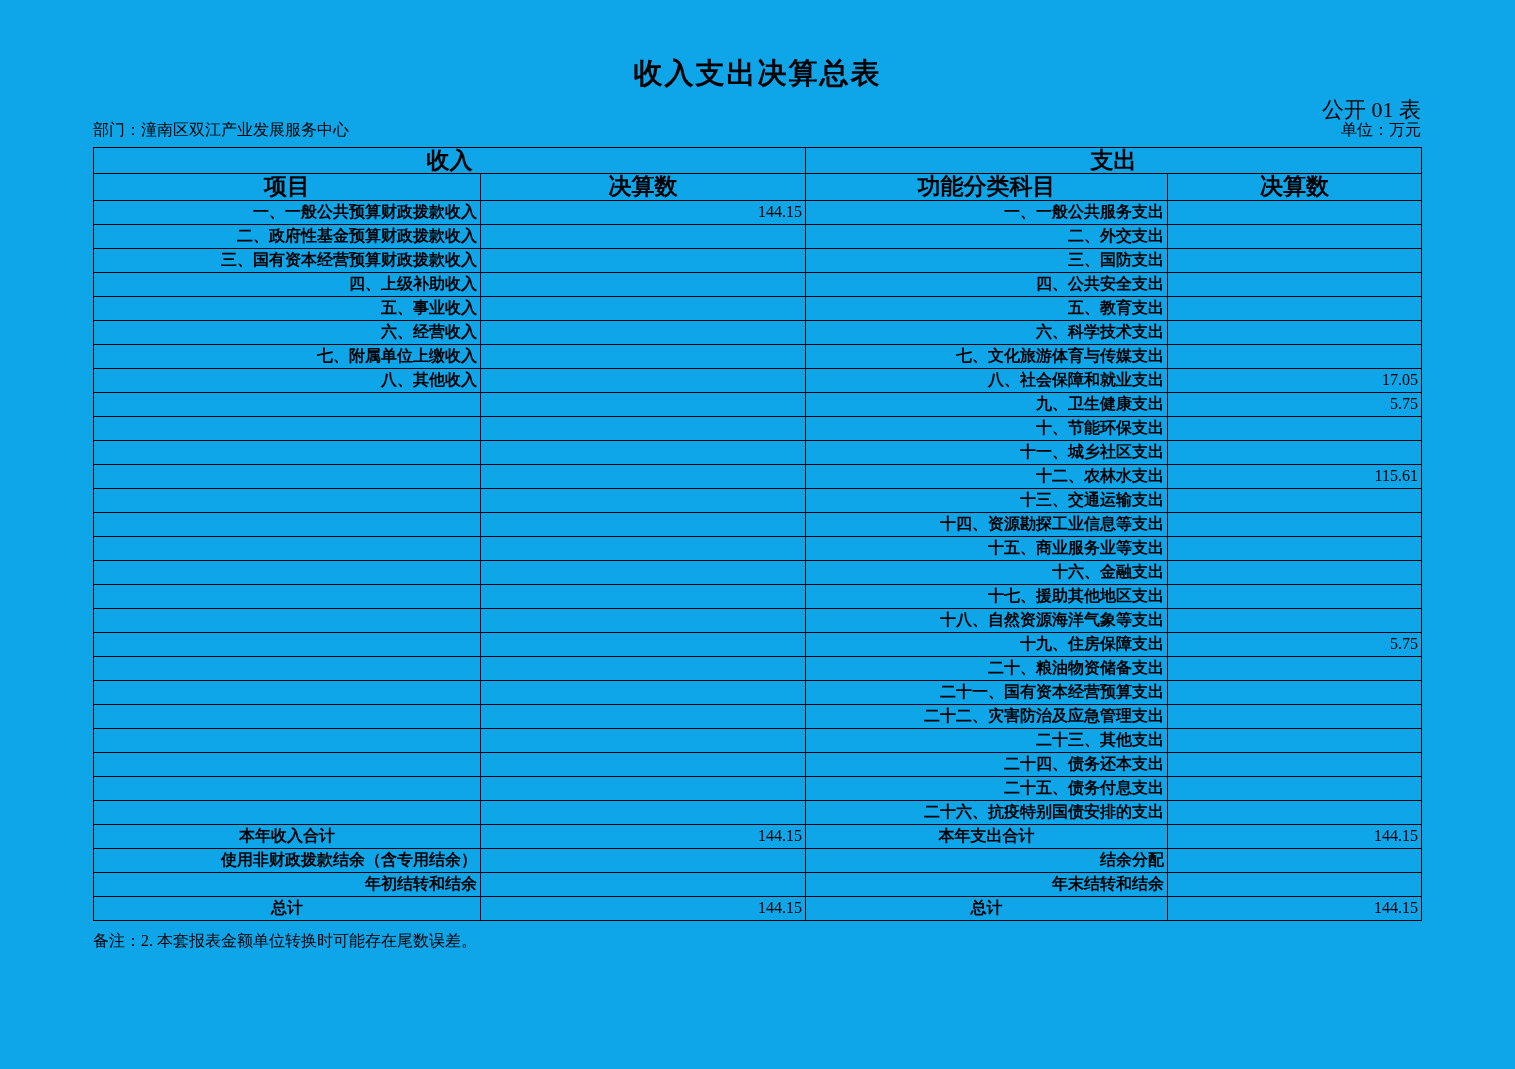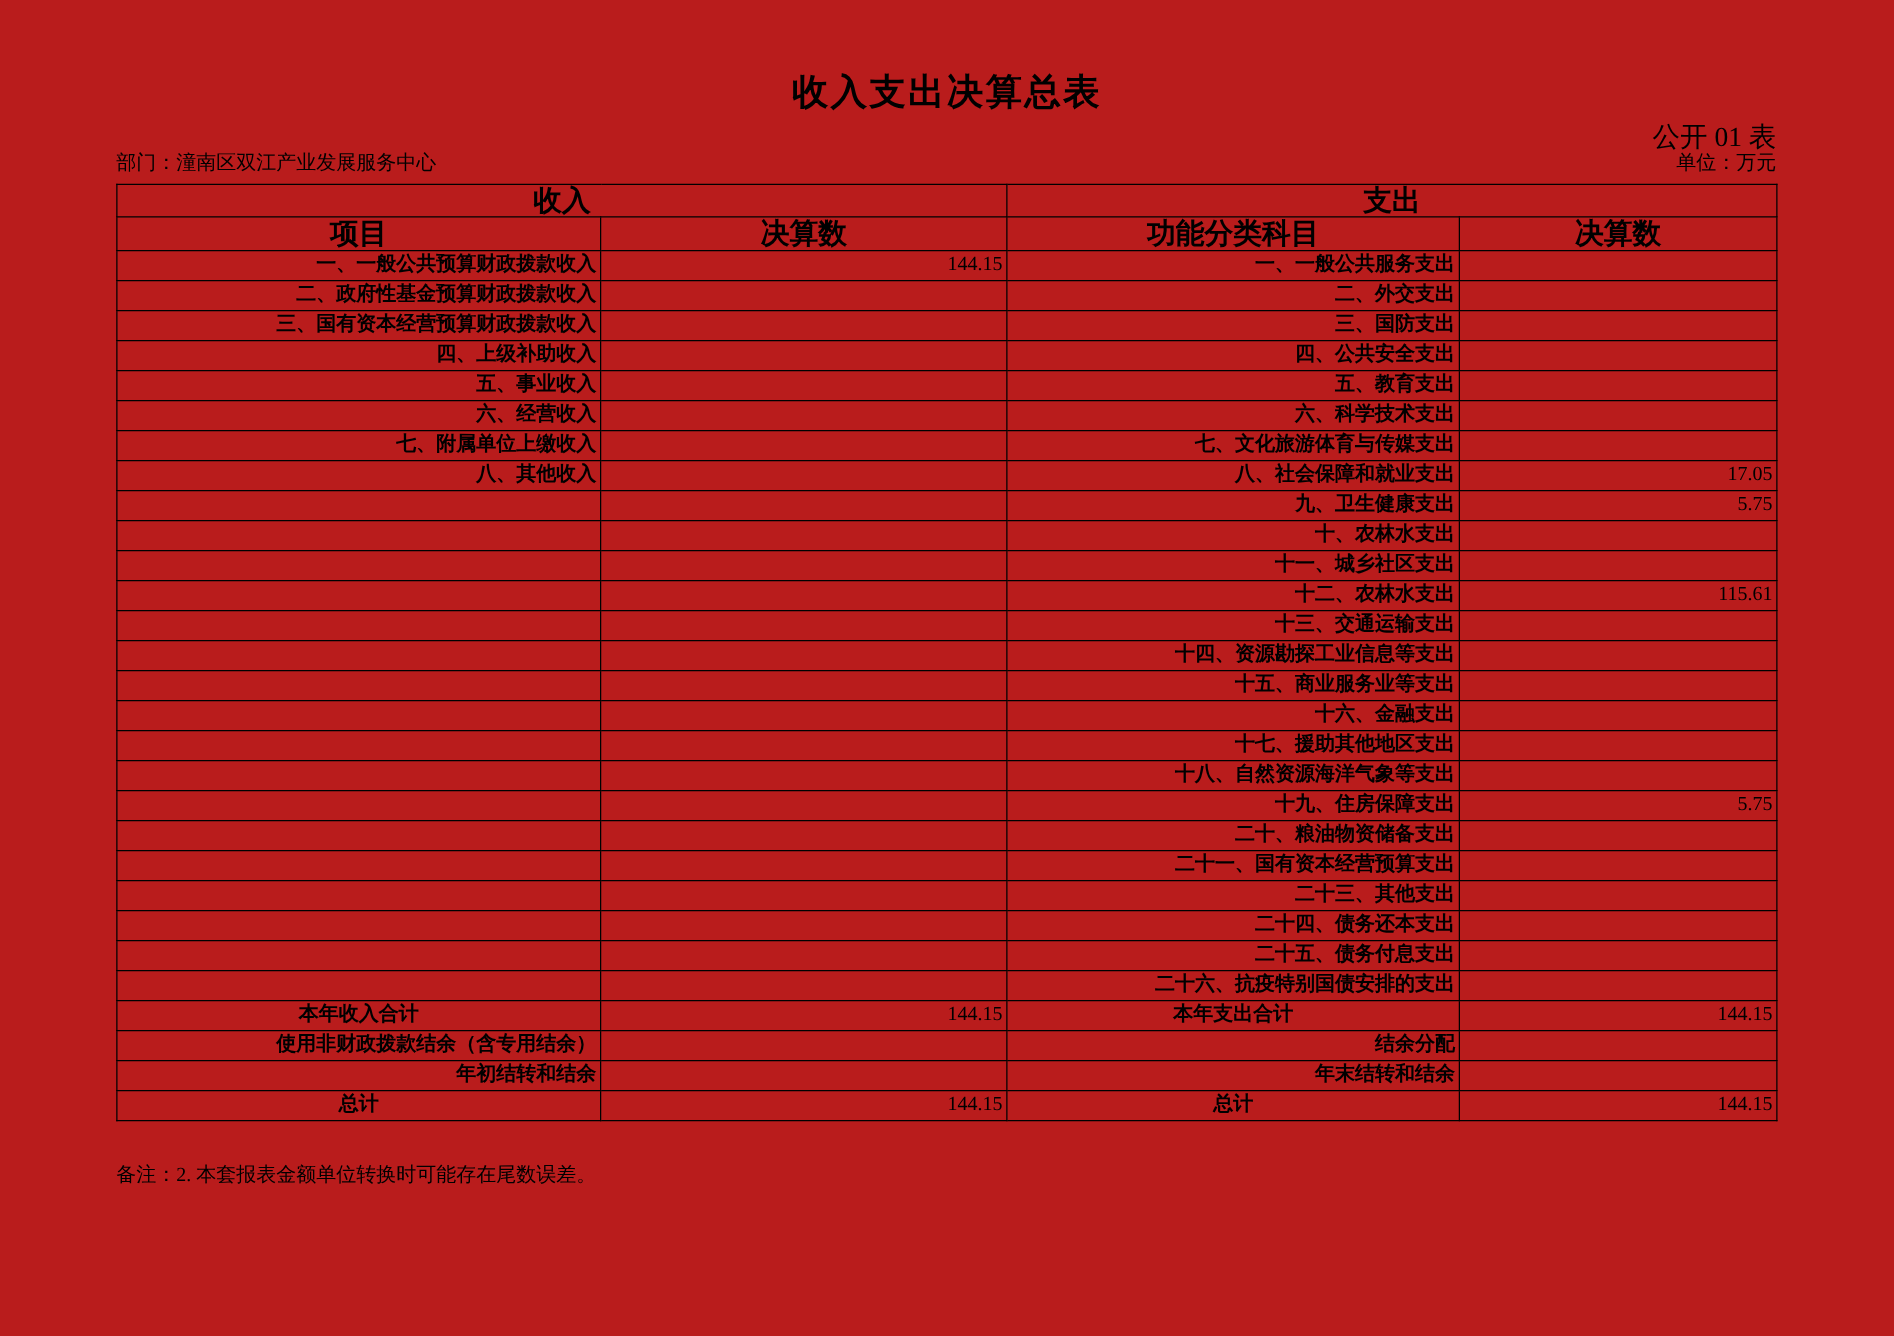--- a/index.html
+++ b/index.html
@@ -1,19 +1,19 @@
 <!DOCTYPE html>
 <html><head>
 <meta charset="utf-8">
 <style>
   html,body{margin:0;padding:0;background:#e8e8e8;}
   .page{
     position:relative;
     width:1515px;height:1069px;
-    background:#b91c1c;
+    background:#0ea5e9;
     font-family:"Liberation Serif","DejaVu Serif",serif;
     color:#000;
     overflow:hidden;
   }
   .doc-title{
     position:absolute;top:54px;left:0;width:100%;
     text-align:center;font-size:29px;font-weight:bold;letter-spacing:2px;
   }
   .table-code{
     position:absolute;top:95px;right:94px;font-size:22px;
@@ -137,21 +137,21 @@
         </tr>
         <tr>
           <td class="lbl"></td>
           <td class="val"></td>
           <td class="lbl">九、卫生健康支出</td>
           <td class="val">5.75</td>
         </tr>
         <tr>
           <td class="lbl"></td>
           <td class="val"></td>
-          <td class="lbl">十、农林水支出</td>
+          <td class="lbl">十、节能环保支出</td>
           <td class="val"></td>
         </tr>
         <tr>
           <td class="lbl"></td>
           <td class="val"></td>
           <td class="lbl">十一、城乡社区支出</td>
           <td class="val"></td>
         </tr>
         <tr>
           <td class="lbl"></td>
@@ -204,20 +204,26 @@
         <tr>
           <td class="lbl"></td>
           <td class="val"></td>
           <td class="lbl">二十、粮油物资储备支出</td>
           <td class="val"></td>
         </tr>
         <tr>
           <td class="lbl"></td>
           <td class="val"></td>
           <td class="lbl">二十一、国有资本经营预算支出</td>
+          <td class="val"></td>
+        </tr>
+        <tr>
+          <td class="lbl"></td>
+          <td class="val"></td>
+          <td class="lbl">二十二、灾害防治及应急管理支出</td>
           <td class="val"></td>
         </tr>
         <tr>
           <td class="lbl"></td>
           <td class="val"></td>
           <td class="lbl">二十三、其他支出</td>
           <td class="val"></td>
         </tr>
         <tr>
           <td class="lbl"></td>

